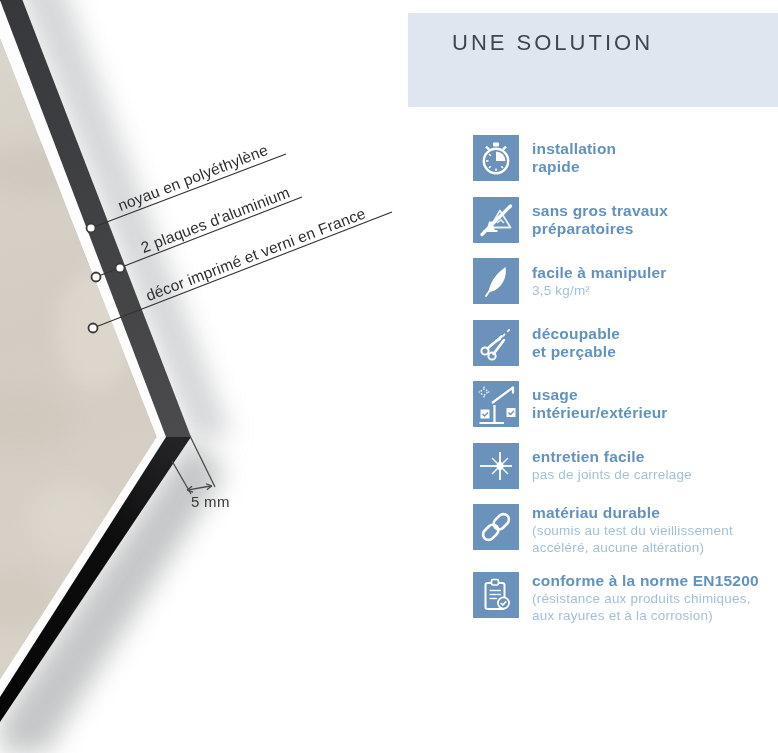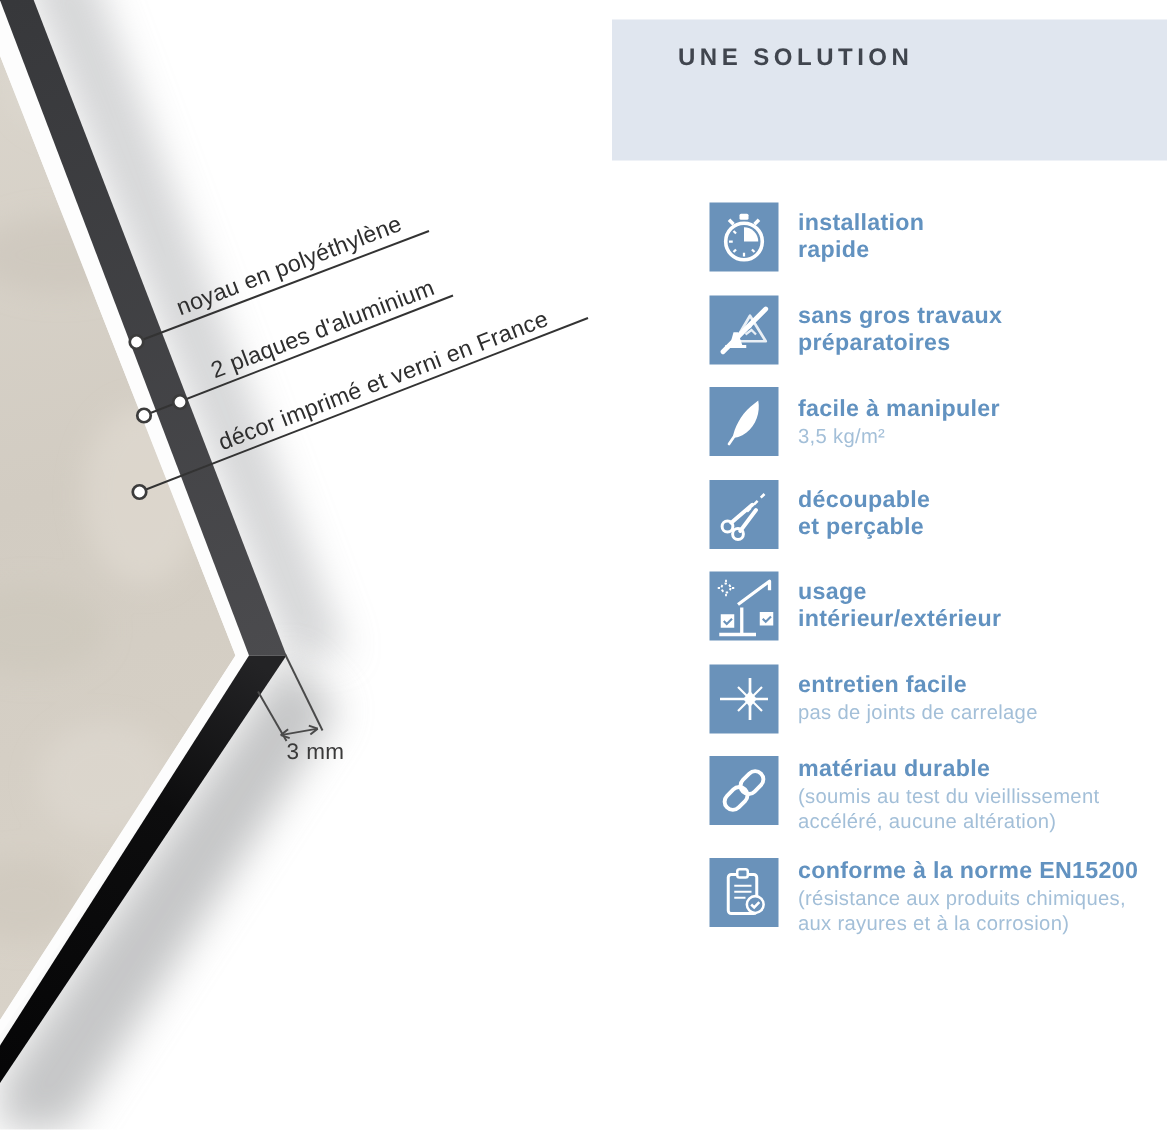--- a/index.html
+++ b/index.html
@@ -20,21 +20,21 @@
     position:absolute;left:191px;top:493px;font-size:15px;color:#3a3a3a;
     letter-spacing:.3px;
   }
   
   .header-band{
     position:absolute;left:408px;top:13px;width:370px;height:94px;
     background:var(--header-bg,#e0e6ef);box-sizing:border-box;
     padding:17px 0 0 44px;
   }
   .header-kicker{
-    font-size:16px;letter-spacing:3px;color:var(--header-kicker,#40454e);font-weight:bold;
+    font-size:22px;letter-spacing:3px;color:var(--header-kicker,#40454e);
   }
   .header-title{
     font-family:"Liberation Serif", serif;font-weight:bold;
     font-size:40px;line-height:42px;letter-spacing:.5px;
     color:var(--header-title,#22262f);margin-top:1px;
   }
   
   .features{
     position:absolute;left:473px;top:135px;display:flex;flex-direction:column;
     gap:15.5px;
@@ -131,21 +131,21 @@
     <circle cx="91" cy="228" r="4.5"></circle>
     <circle cx="96" cy="277" r="4.5"></circle>
     <circle cx="120" cy="268" r="4.5"></circle>
     <circle cx="93" cy="328" r="4.5"></circle>
   </g>
 </svg>
 
 <div class="callout-label" style="left:122px;top:197px;">noyau en polyéthylène</div>
 <div class="callout-label" style="left:145px;top:239px;">2 plaques d'aluminium</div>
 <div class="callout-label" style="left:150px;top:287px;">décor imprimé et verni en France</div>
-<div class="thickness-label">3 mm</div>
+<div class="thickness-label">5 mm</div>
 
 <div class="header-band">
   <div class="header-kicker">UNE SOLUTION</div>
 </div>
 
 <div class="features">
 
   <div class="feature-row">
     <span class="icon-box">
       <svg width="46" height="46" viewBox="0 0 46 46" fill="none" stroke="#fff">

